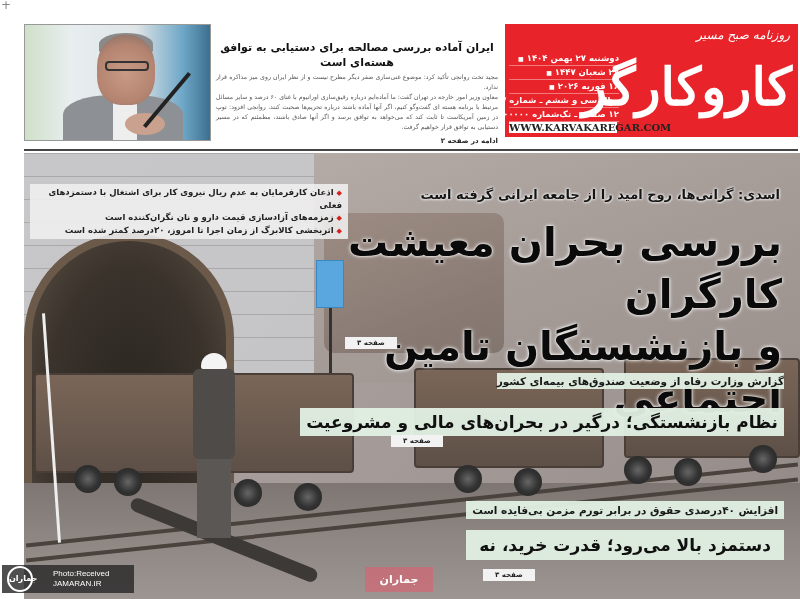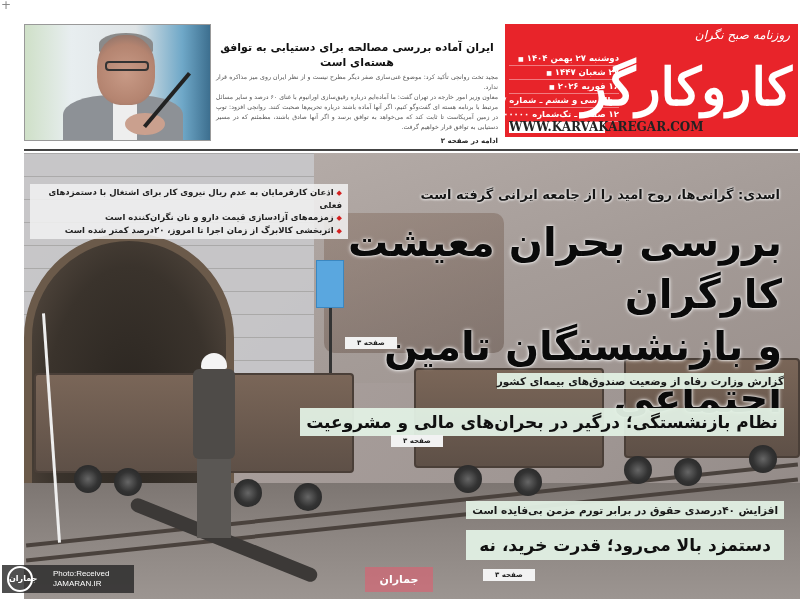--- a/index.html
+++ b/index.html
@@ -8,21 +8,21 @@
 
     .crosshair { position: absolute; left: 1px; top: 0; width: 10px; height: 10px; color: #888; font-size: 12px; line-height: 10px; direction: ltr; }
 
     
     .masthead { position: absolute; left: 505px; top: 24px; width: 293px; height: 113px; background: #e8242a; }
     .masthead .tagline { position: absolute; right: 8px; top: 4px; color: #fff; font-family: "DejaVu Serif", serif; font-style: italic; font-size: 12px; }
     .masthead .logo { position: absolute; right: 6px; top: 18px; color: #fff; font-family: "DejaVu Serif", serif; font-weight: bold; font-size: 52px; line-height: 90px; letter-spacing: -1px; }
     .masthead .info { position: absolute; left: 4px; top: 28px; width: 110px; }
     .masthead .info-line { color: #fff; font-size: 8.5px; font-weight: bold; line-height: 13px; white-space: nowrap; text-align: right; border-bottom: 1px solid rgba(255,255,255,0.4); }
     .masthead .info-line::after { content: "■"; font-size: 6px; margin-right: 3px; }
-    .masthead .url { position: absolute; left: 4px; bottom: 4px; width: 96px; height: 11px; background: #fff; color: #222; font-family: "DejaVu Serif", serif; font-size: 12px; font-weight: bold; text-align: center; line-height: 11px; direction: ltr; }
+    .masthead .url { position: absolute; left: 4px; bottom: 4px; width: 108px; height: 11px; background: #fff; color: #222; font-family: "DejaVu Serif", serif; font-size: 10px; font-weight: bold; text-align: center; line-height: 11px; direction: ltr; }
 
     
     .top-story { position: absolute; left: 216px; top: 40px; width: 282px; }
     .top-story .kicker { text-align: center; font-size: 8px; color: #444; line-height: 11px; }
     .top-story .headline { text-align: center; font-size: 11px; font-weight: bold; color: #111; line-height: 15px; margin-bottom: 2px; }
     .top-story .body { font-size: 6.2px; color: #555; line-height: 10px; text-align: justify; }
     .top-story .more { font-size: 7px; font-weight: bold; color: #222; margin-top: 4px; line-height: 10px; }
 
     .photo-portrait { position: absolute; left: 24px; top: 24px; width: 187px; height: 117px; border: 1px solid #999; overflow: hidden;
       background: linear-gradient(90deg, #cfe0c8 0%, #e8eef0 25%, #dfe4e6 60%, #6fa8c8 85%, #3d6f8f 100%); }
@@ -82,21 +82,21 @@
     .watermark .wm-logo { width: 26px; height: 26px; border-radius: 50%; border: 2px solid #fff; margin-left: 5px; color: #fff; font-size: 8px; text-align: center; line-height: 22px; font-weight: bold; }
     .watermark .wm-text { margin-left: 20px; color: #fff; font-size: 8px; line-height: 10px; font-family: "Liberation Sans", sans-serif; }
     .stamp { position: absolute; left: 365px; top: 567px; width: 68px; height: 25px; background: rgba(230,90,110,0.55); color: #fff; font-size: 11px; font-weight: bold; text-align: center; line-height: 25px; }
   </style>
 </head>
 <body>
 
 <div class="crosshair">+</div>
 
 <div class="masthead">
-  <div class="tagline">روزنامه صبح نگران</div>
+  <div class="tagline">روزنامه صبح مسیر</div>
   <div class="logo">کاروکارگر</div>
   <div class="info">
     <div class="info-line">دوشنبه ۲۷ بهمن ۱۴۰۴</div>
     <div class="info-line">۲۷ شعبان ۱۴۴۷</div>
     <div class="info-line">۱۶ فوریه ۲۰۲۶</div>
     <div class="info-line">سال سی و ششم ـ شماره ۹۹۷۷</div>
     <div class="info-line">۱۲ صفحه ـ تک‌شماره ۱۰۰۰۰۰ ریال</div>
   </div>
   <div class="url">WWW.KARVAKAREGAR.COM</div>
 </div>

